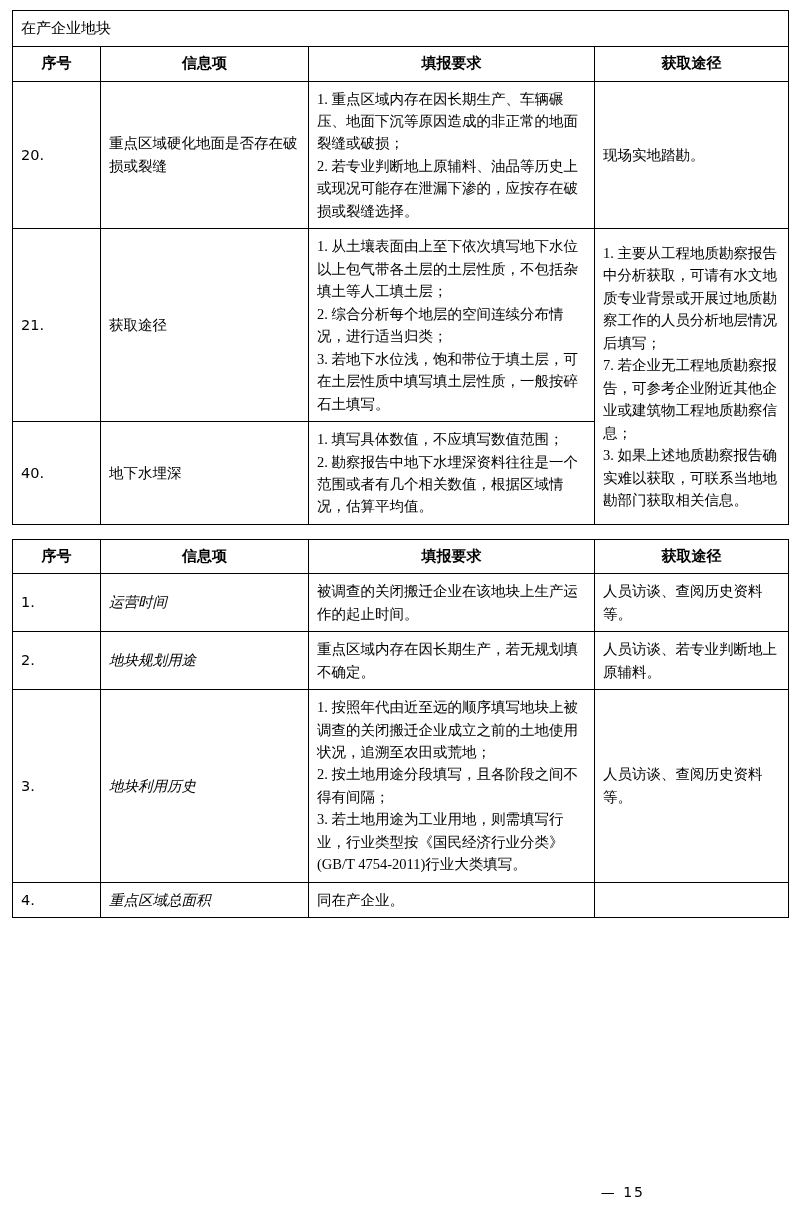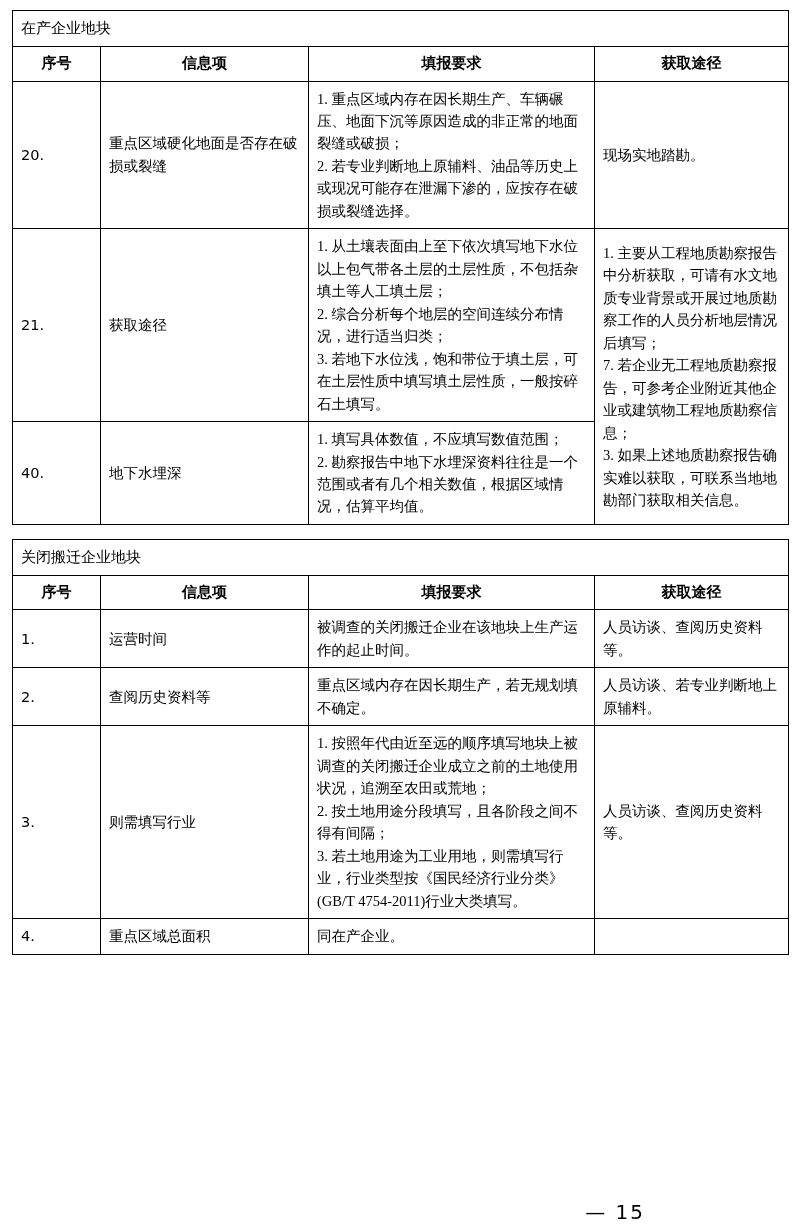--- a/index.html
+++ b/index.html
@@ -58,37 +58,38 @@
   td.num-left {
     text-align: left;
     padding-left: 10px;
   }
   td.item-center {
     text-align: left;
   }
   td.item-left {
     text-align: left;
     padding-left: 14px;
+    font-style: italic;
   }
   td.body-text {
     text-align: left;
     font-size: 14.5px;
     font-family: Liberation Serif, serif;
   }
   td.top {
     vertical-align: top;
   }
   .spacer {
     height: 14px;
   }
   .footer {
     position: absolute;
-    bottom: 4px;
+    bottom: 28px;
     right: 26px;
-    font-size: 20px;
+    font-size: 14px;
     letter-spacing: 2px;
   }
   .multi {
     white-space: pre-line;
   }
 </style>
 </head>
 <body>
 
 <div class="page">
@@ -139,44 +140,41 @@
   <div class="spacer"></div>
 
   <table class="doc-table">
     <colgroup>
       <col class="c-no">
         <col class="c-item">
         <col class="c-req">
         <col class="c-src">
     </colgroup>
     <tbody>
-      <tr class="section-title">
-        <td colspan="4">关闭搬迁企业地块</td>
-      </tr>
       <tr class="head-row">
         <td>序号</td>
         <td>信息项</td>
         <td>填报要求</td>
         <td>获取途径</td>
       </tr>
       <tr>
         <td class="num-left">1.</td>
         <td class="item-left">运营时间</td>
         <td class="body-text multi">被调查的关闭搬迁企业在该地块上生产运作的起止时间。</td>
         <td class="body-text">人员访谈、查阅历史资料等。</td>
       </tr>
       <tr>
         <td class="num-left">2.</td>
-        <td class="item-left">查阅历史资料等</td>
+        <td class="item-left">地块规划用途</td>
         <td class="body-text multi">重点区域内存在因长期生产，若无规划填不确定。</td>
         <td class="body-text">人员访谈、若专业判断地上原辅料。</td>
       </tr>
       <tr>
         <td class="num-left">3.</td>
-        <td class="item-left">则需填写行业</td>
+        <td class="item-left">地块利用历史</td>
         <td class="body-text multi">1. 按照年代由近至远的顺序填写地块上被调查的关闭搬迁企业成立之前的土地使用状况，追溯至农田或荒地；
 2. 按土地用途分段填写，且各阶段之间不得有间隔；
 3. 若土地用途为工业用地，则需填写行业，行业类型按《国民经济行业分类》(GB/T 4754-2011)行业大类填写。</td>
         <td class="body-text">人员访谈、查阅历史资料等。</td>
       </tr>
       <tr>
         <td class="num-left">4.</td>
         <td class="item-left">重点区域总面积</td>
         <td class="body-text">同在产企业。</td>
         <td class="body-text"></td>

